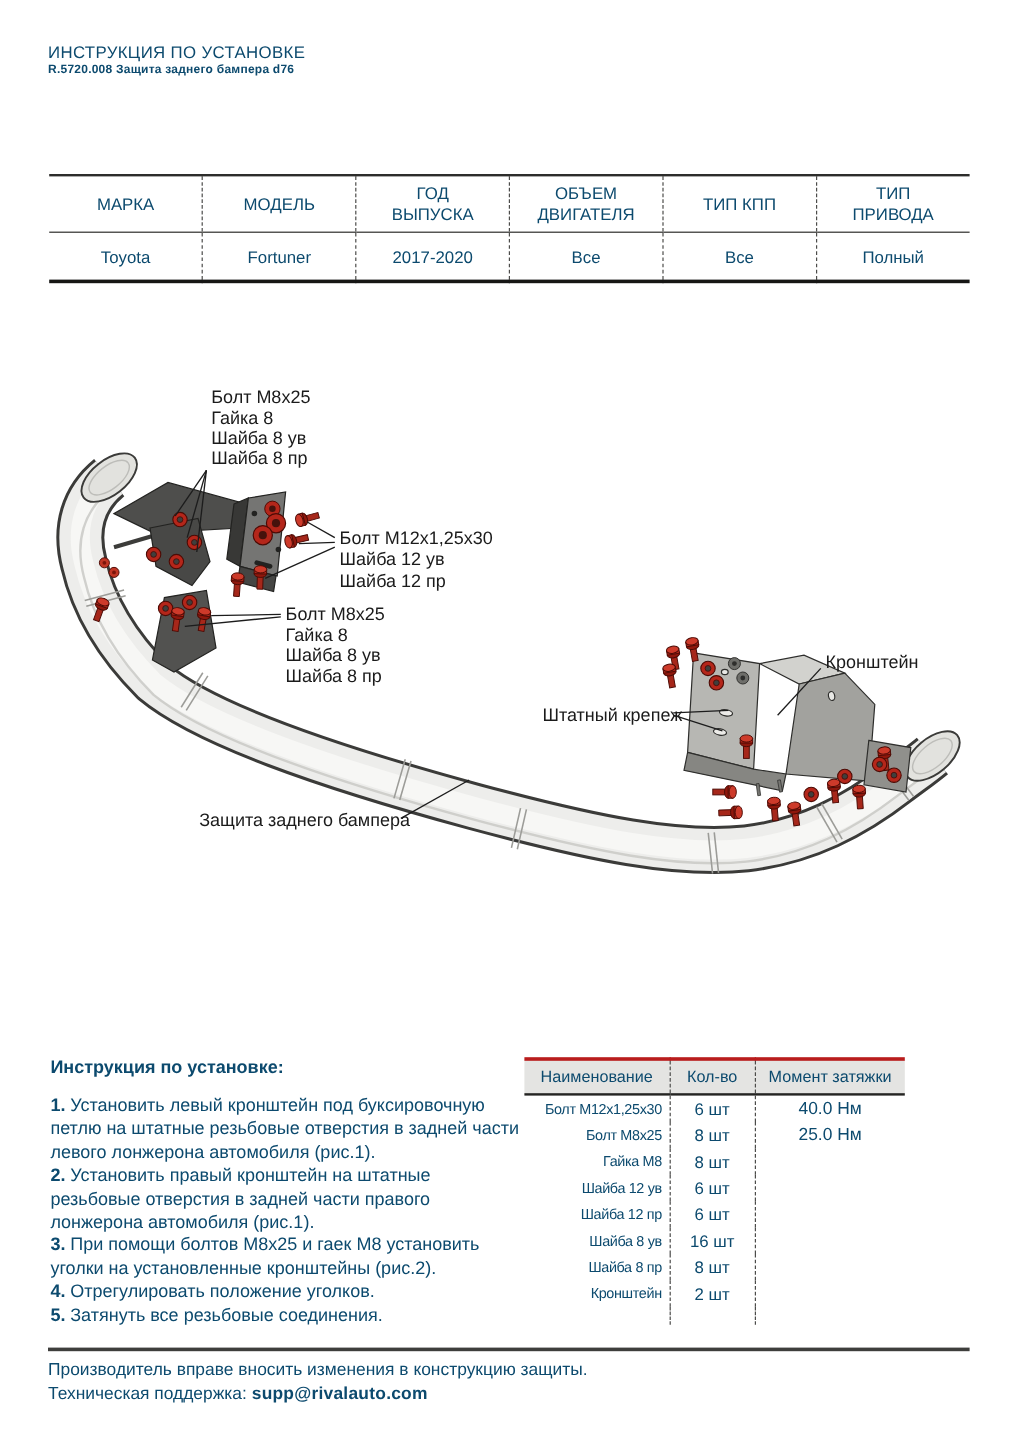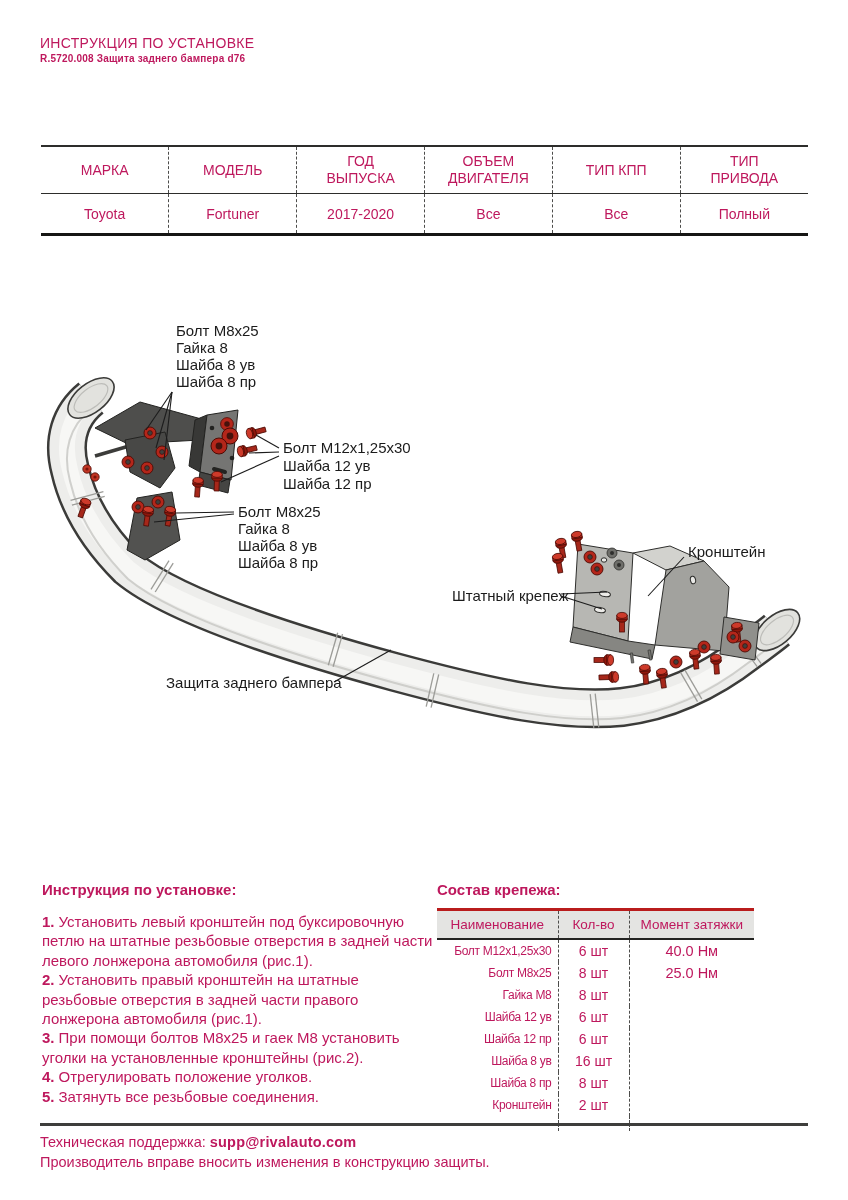--- a/index.html
+++ b/index.html
@@ -1,18 +1,18 @@
 <!DOCTYPE html>
 <html><head>
 <meta charset="utf-8">
 <style>
   html,body { margin:0; padding:0; background:#ffffff; }
   .page {
     position:relative; width:848px; height:1200px; background:#ffffff;
-    font-family:"Liberation Sans", sans-serif; color:#be185d; overflow:hidden;
+    font-family:"Liberation Sans", sans-serif; color:#0c4a6e; overflow:hidden;
   }
   
   .doc-header { position:absolute; left:40px; top:35px; }
   .doc-title-1 { font-size:14px; letter-spacing:0.3px; }
   .doc-title-2 { font-size:10px; font-weight:bold; margin-top:2px; letter-spacing:0.2px; }
 
   
   .vt-wrap { position:absolute; left:41px; top:145px; width:767px; }
   table.vt { border-collapse:collapse; table-layout:fixed; width:767px;
              border-top:2px solid #2d2d2b; border-bottom:3px solid #161614; }
@@ -254,21 +254,20 @@
   <div class="instructions">
     <p class="instr-title">Инструкция по установке:</p>
     <p class="step"><b>1.</b><span>Установить левый кронштейн под буксировочную петлю на штатные резьбовые отверстия в задней части левого лонжерона автомобиля (рис.1).</span></p>
     <p class="step"><b>2.</b><span>Установить правый кронштейн на штатные резьбовые отверстия в задней части правого лонжерона автомобиля (рис.1).</span></p>
     <p class="step"><b>3.</b><span>При помощи болтов М8х25 и гаек М8 установить уголки на установленные кронштейны (рис.2).</span></p>
     <p class="step"><b>4.</b><span>Отрегулировать положение уголков.</span></p>
     <p class="step"><b>5.</b><span>Затянуть все резьбовые соединения.</span></p>
   </div>
 
   <div class="fasteners">
-    <p class="fast-title">Состав крепежа:</p>
     <table class="ft">
       <colgroup>
           <col style="width:121px">
           <col style="width:71px">
           <col style="width:125px">
         </colgroup>
       <tbody>
           <tr class="fh">
         <td>Наименование</td>
         <td>Кол-во</td>
@@ -317,17 +316,17 @@
       <tr class="filler">
         <td></td>
             <td></td>
             <td></td>
       </tr>
     </tbody>
       </table>
   </div>
 
   <div class="footer">
+    <div class="footer-line">Производитель вправе вносить изменения в конструкцию защиты.</div>
     <div class="footer-line"><span>Техническая поддержка: </span><b>supp@rivalauto.com</b></div>
-    <div class="footer-line">Производитель вправе вносить изменения в конструкцию защиты.</div>
   </div>
 
 </div>
 
 </body></html>

